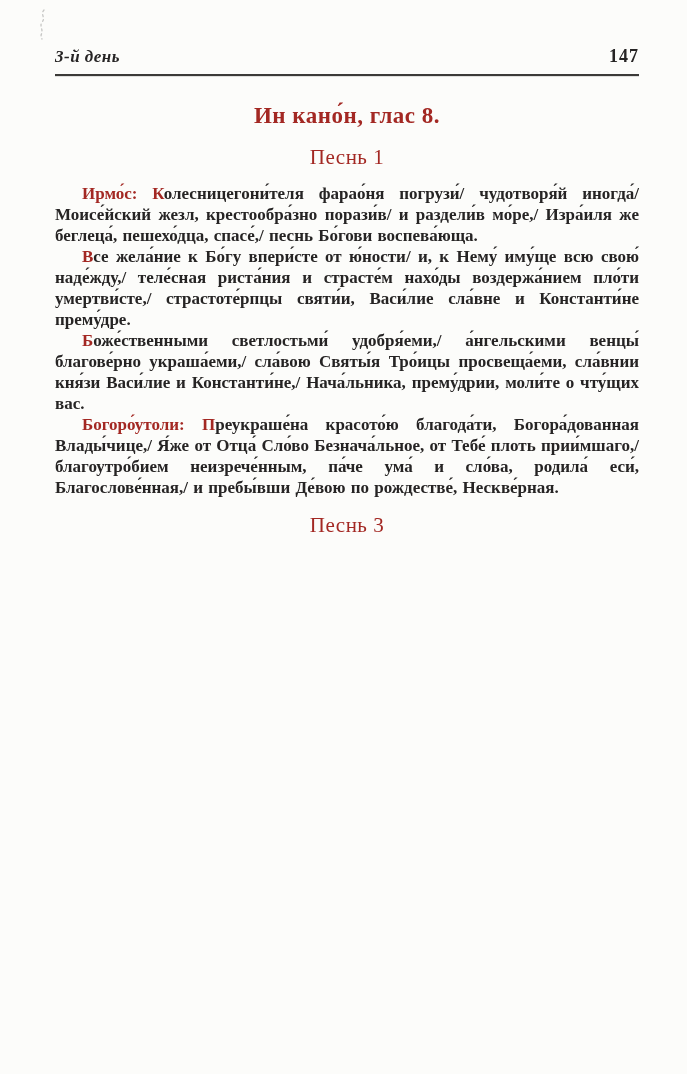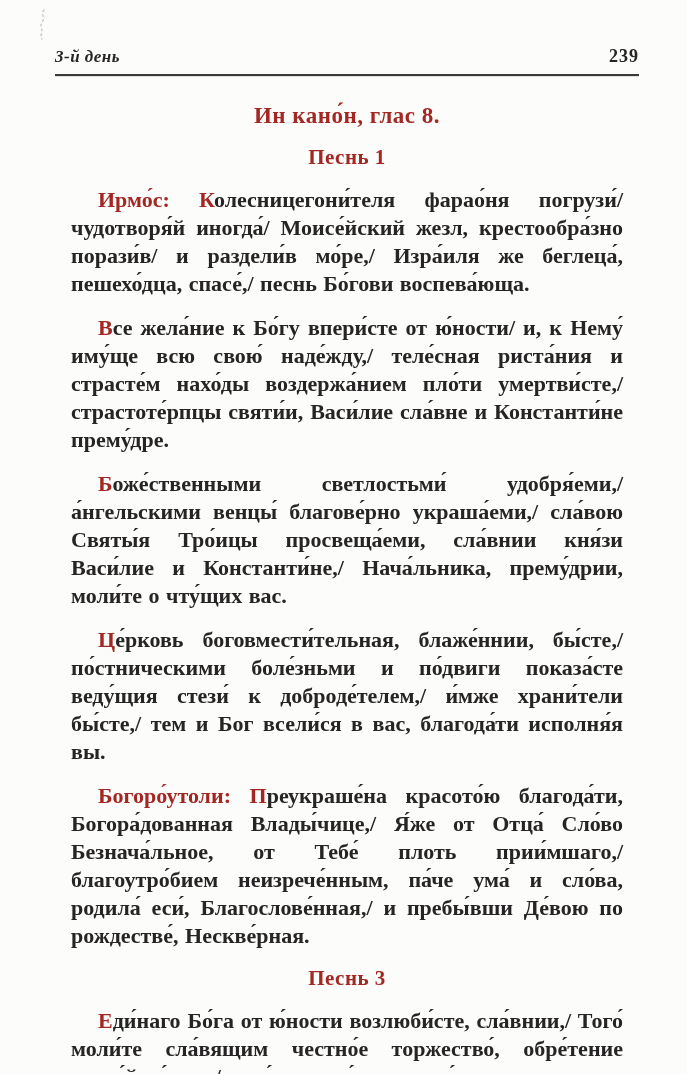--- a/index.html
+++ b/index.html
@@ -35,69 +35,67 @@
     margin: 27px 0 16px 0;
     text-align: center;
     color: #a32823;
     font-size: 23px; font-weight: 700;
     letter-spacing: .5px;
   }
   .ode-heading {
     margin: 15px 0 11px 0;
     text-align: center;
     color: #a32823;
-    font-size: 21px; font-weight: 700;
+    font-size: 21px; font-weight: 400;
     letter-spacing: .5px;
   }
   .ode-heading.second { }
   .body-block { margin-top: 13px; }
   p.stanza {
-    margin: 16px;
-    font-size: 22px;
-    line-height: 28px;
+    margin: 0;
+    font-size: 17px;
+    line-height: 21px;
     font-weight: 700;
     text-align: justify;
     text-indent: 27px;
     word-spacing: 1px;
   }
   .rubric { color: #a32823; }
   .initcap { color: #a32823; }
 </style>
 </head>
 <body>
 
 <div class="page">
 
   <svg class="artifact" width="14" height="34" viewBox="0 0 14 34">
     <path d="M8 2 C4 6, 10 10, 6 14 C3 18, 8 22, 5 27 L6 31" fill="none" stroke="#9a9a98" stroke-width="1.3" stroke-dasharray="2 3" stroke-linecap="round"></path>
   </svg>
 
   <div class="hdr">
     <span class="running">3-й день</span>
-    <span class="pagenum">239</span>
+    <span class="pagenum">147</span>
   </div>
   <div class="rule"></div>
 
   <h1 class="canon-title">Ин кано́н, глас 8.</h1>
 
   <h2 class="ode-heading">Песнь 1</h2>
 
   <div class="body-block">
     <p class="stanza"><span class="rubric">Ирмо́с: </span><span class="initcap">К</span><span>олесницегони́теля фарао́ня погрузи́/ чудотворя́й иногда́/ Моисе́йский жезл, крестообра́зно порази́в/ и раздели́в мо́ре,/ Изра́иля же беглеца́, пешехо́дца, спасе́,/ песнь Бо́гови воспева́юща.</span></p>
 
     <p class="stanza"><span class="rubric"></span><span class="initcap">В</span><span>се жела́ние к Бо́гу впери́сте от ю́ности/ и, к Нему́ иму́ще всю свою́ наде́жду,/ теле́сная риста́ния и страсте́м нахо́ды воздержа́нием пло́ти умертви́сте,/ страстоте́рпцы святи́и, Васи́лие сла́вне и Константи́не прему́дре.</span></p>
 
     <p class="stanza"><span class="rubric"></span><span class="initcap">Б</span><span>оже́ственными светлостьми́ удобря́еми,/ а́нгельскими венцы́ благове́рно украша́еми,/ сла́вою Святы́я Тро́ицы просвеща́еми, сла́внии кня́зи Васи́лие и Константи́не,/ Нача́льника, прему́дрии, моли́те о чту́щих вас.</span></p>
 
-    <p class="stanza"><span class="rubric"></span><span class="initcap">Ц</span><span>е́рковь боговмести́тельная, блаже́ннии, бы́сте,/ по́стническими боле́зньми и по́двиги показа́сте веду́щия стези́ к доброде́телем,/ и́мже храни́тели бы́сте,/ тем и Бог всели́ся в вас, благода́ти исполня́я вы.</span></p>
 
     <p class="stanza"><span class="rubric">Богоро́утоли: </span><span class="initcap">П</span><span>реукраше́на красото́ю благода́ти, Богора́дованная Влады́чице,/ Я́же от Отца́ Сло́во Безнача́льное, от Тебе́ плоть прии́мшаго,/ благоутро́бием неизрече́нным, па́че ума́ и сло́ва, родила́ еси́, Благослове́нная,/ и пребы́вши Де́вою по рождестве́, Нескве́рная.</span></p>
   </div>
 
   <h2 class="ode-heading second">Песнь 3</h2>
 
   <div class="body-block">
 
 
-    <p class="stanza"><span class="rubric"></span><span class="initcap">Е</span><span>ди́наго Бо́га от ю́ности возлюби́сте, сла́внии,/ Того́ моли́те сла́вящим честно́е торжество́, обре́тение моще́й ва́ших,/ пода́ти грехо́в разреше́ние и</span></p>
   </div>
 
 </div>
 
 </body></html>

